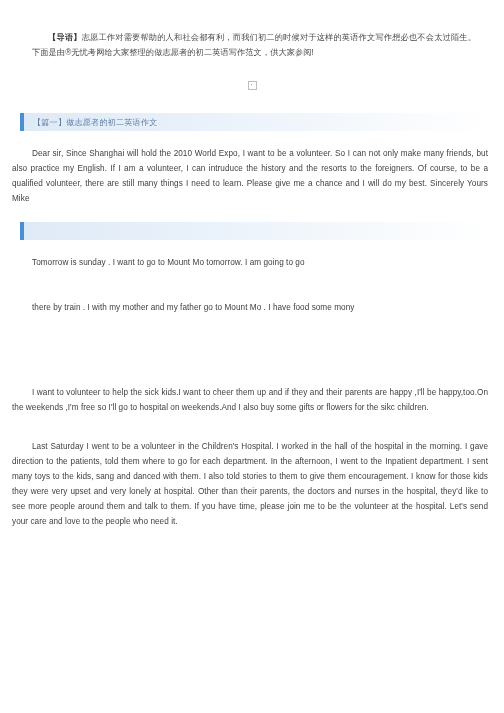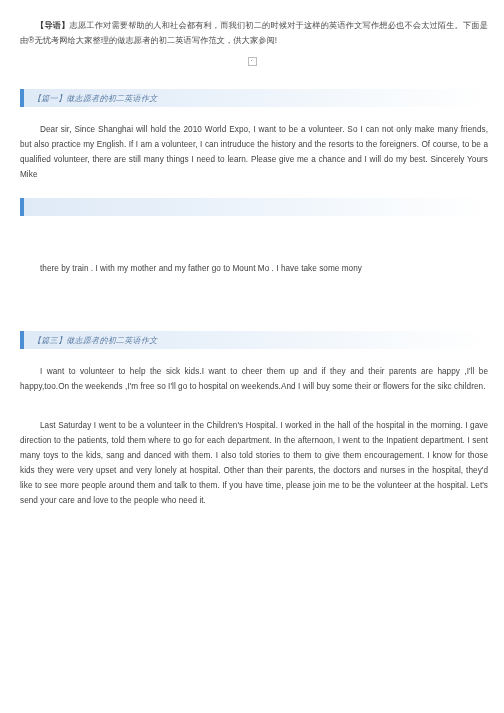--- a/index.html
+++ b/index.html
@@ -19,21 +19,21 @@
     width: 504px;
     height: 713px;
     box-sizing: border-box;
     padding: 0;
     background: #ffffff;
     position: relative;
   }
 
   
   .intro {
-    margin: 0;
+    margin: 12px;
     padding: 18px 16px 0 20px;
     font-size: 8.2px;
     line-height: 15px;
     color: #4a4a4a;
     text-align: justify;
     letter-spacing: 0.1px;
   }
   .intro .lead-tag {
     font-weight: bold;
     color: #3c3c3c;
@@ -69,39 +69,38 @@
   }
 
   
   .section-head {
     margin: 0 14px 0 20px;
     height: 18px;
     display: flex;
     align-items: center;
     background: linear-gradient(to right, #dfeaf7 0%, #e9f1fa 38%, #f4f8fc 68%, #ffffff 100%);
     position: relative;
-    font-style: italic;
   }
   .section-head .accent {
     width: 4px;
     height: 18px;
     background: #4a8fd4;
     flex: 0 0 auto;
   }
   .section-head .head-text {
     padding-left: 9px;
     font-size: 8px;
     color: #5a7ca3;
     letter-spacing: 0.3px;
     white-space: nowrap;
   }
 
   
   .essay {
-    padding: 0 16px 0 20px;
+    padding: 0 16px 0 12px;
     font-size: 8.2px;
     line-height: 15px;
     color: #3f3f3f;
     text-align: justify;
     letter-spacing: 0.05px;
   }
   .essay p {
     margin: 0;
     padding: 0;
     text-indent: 20px;
@@ -140,34 +139,31 @@
     <p>Dear sir,   Since Shanghai will hold the 2010 World Expo, I want to be a volunteer. So I can not only make many friends, but also practice my English. If I am a volunteer, I can intruduce the history and the resorts to the foreigners. Of course, to be a qualified volunteer, there are still many things I need to learn. Please give me a chance and I will do my best. Sincerely Yours Mike</p>
   </div>
 
   <div class="sp-body-to-head"></div>
 
   <div class="section-head">
     <span class="accent"></span>
   </div>
   <div class="sp-head-to-body"></div>
   <div class="essay">
+    <p class="no-indent" style="text-indent:20px">Tomorrow is sunday . I want to go to Mount Mo tomorrow. I am going to go</p>
     <div class="gap-para"></div>
-    <p class="no-indent" style="text-indent:20px">there by train . I with my mother and my father go to Mount Mo . I have take some mony</p>
+    <p class="no-indent" style="text-indent:20px">there by train . I with my mother and my father go to Mount Mo . I have food some mony</p>
     <div class="gap-para"></div>
   </div>
 
   <div class="sp-s2-body-to-head"></div>
 
-  <div class="section-head">
-    <span class="accent"></span>
-    <span class="head-text">【篇三】做志愿者的初二英语作文</span>
-  </div>
   <div class="sp-head-to-body"></div>
   <div class="essay">
-    <p>I want to volunteer to help the sick kids.I want to cheer them up and if they and their parents are happy ,I'll be happy,too.On the weekends ,I'm free so I'll go to hospital on weekends.And I will buy some their or flowers for the sikc children.</p>
+    <p>I want to volunteer to help the sick kids.I want to cheer them up and if they and their parents are happy ,I'll be happy,too.On the weekends ,I'm free so I'll go to hospital on weekends.And I also buy some gifts or flowers for the sikc children.</p>
   </div>
 
   <div class="sp-s3-body-to-head"></div>
 
   <div class="sp-head-to-body"></div>
   <div class="essay">
     <p>Last Saturday I went to be a volunteer in the Children's Hospital. I worked in the hall of the hospital in the morning. I gave direction to the patients, told them where to go for each department. In the afternoon, I went to the Inpatient department. I sent many toys to the kids, sang and danced with them. I also told stories to them to give them encouragement. I know for those kids they were very upset and very lonely at hospital. Other than their parents, the doctors and nurses in the hospital, they'd like to see more people around them and talk to them. If you have time, please join me to be the volunteer at the hospital. Let's send your care and love to the people who need it.</p>
   </div>
 
 </div>

